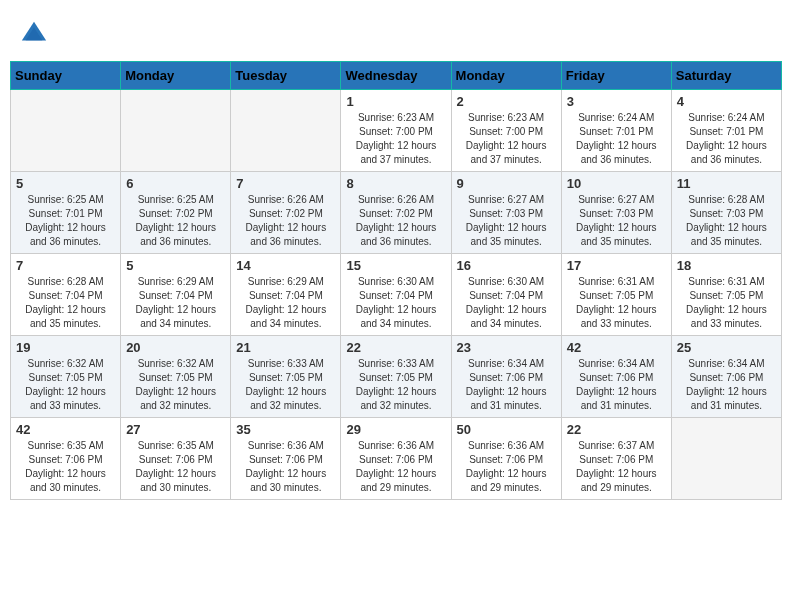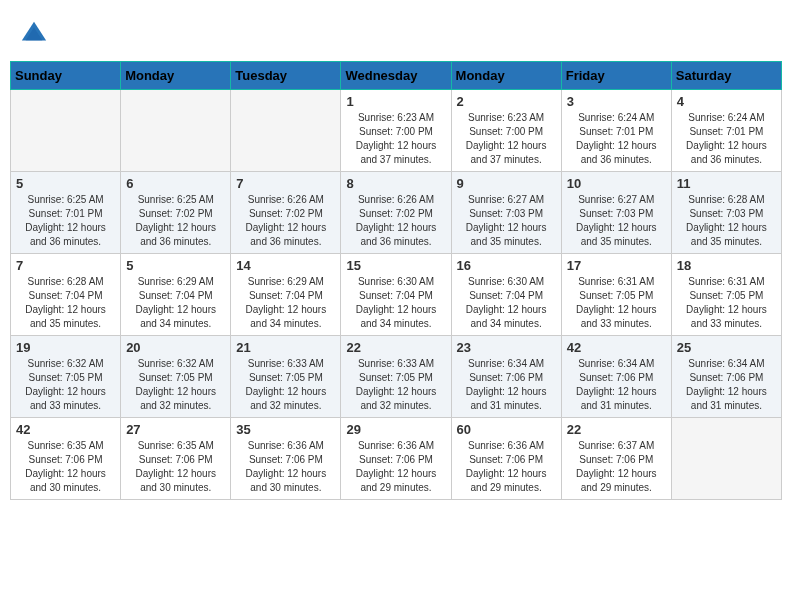--- a/index.html
+++ b/index.html
@@ -248,21 +248,21 @@
           </td>
           <td>
             <span class="day-num">35</span>
             <div class="day-info">Sunrise: 6:36 AM<br>Sunset: 7:06 PM<br>Daylight: 12 hours<br>and 30 minutes.</div>
           </td>
           <td>
             <span class="day-num">29</span>
             <div class="day-info">Sunrise: 6:36 AM<br>Sunset: 7:06 PM<br>Daylight: 12 hours<br>and 29 minutes.</div>
           </td>
           <td>
-            <span class="day-num">60</span>
+            <span class="day-num">50</span>
             <div class="day-info">Sunrise: 6:36 AM<br>Sunset: 7:06 PM<br>Daylight: 12 hours<br>and 29 minutes.</div>
           </td>
           <td>
             <span class="day-num">22</span>
             <div class="day-info">Sunrise: 6:37 AM<br>Sunset: 7:06 PM<br>Daylight: 12 hours<br>and 29 minutes.</div>
           </td>
           <td class="empty"></td>
         </tr>
       </tbody>
   </table>

